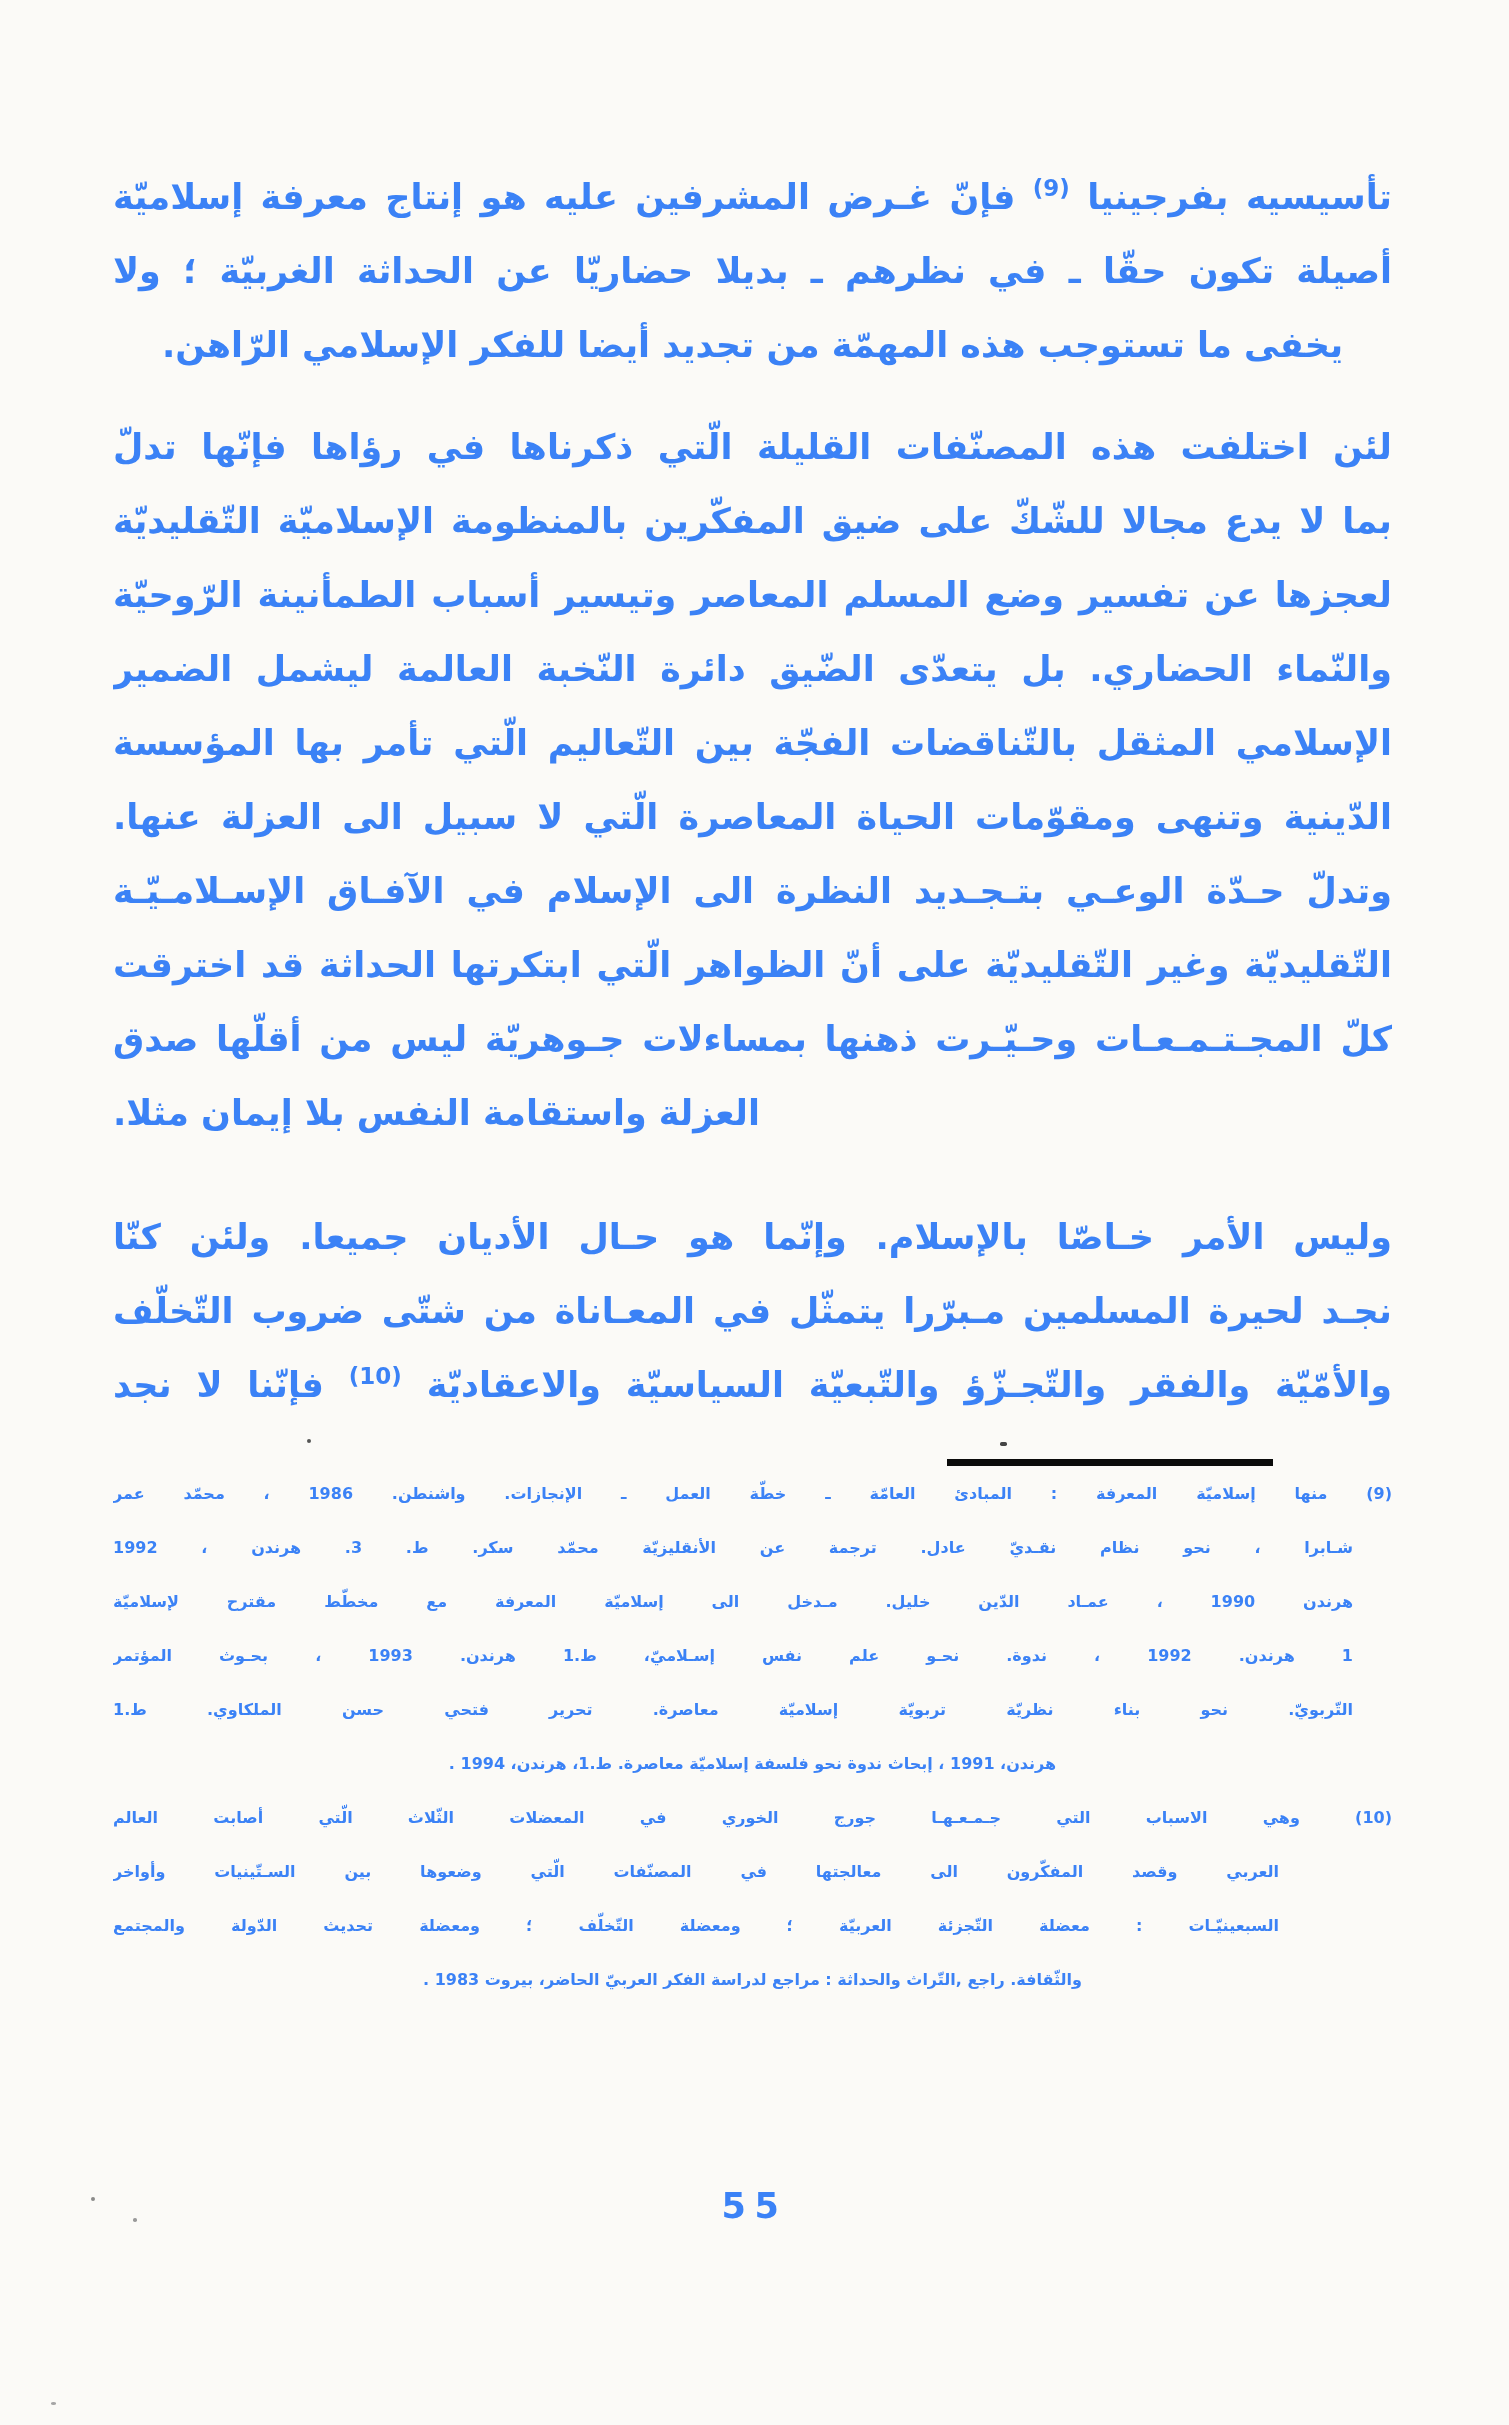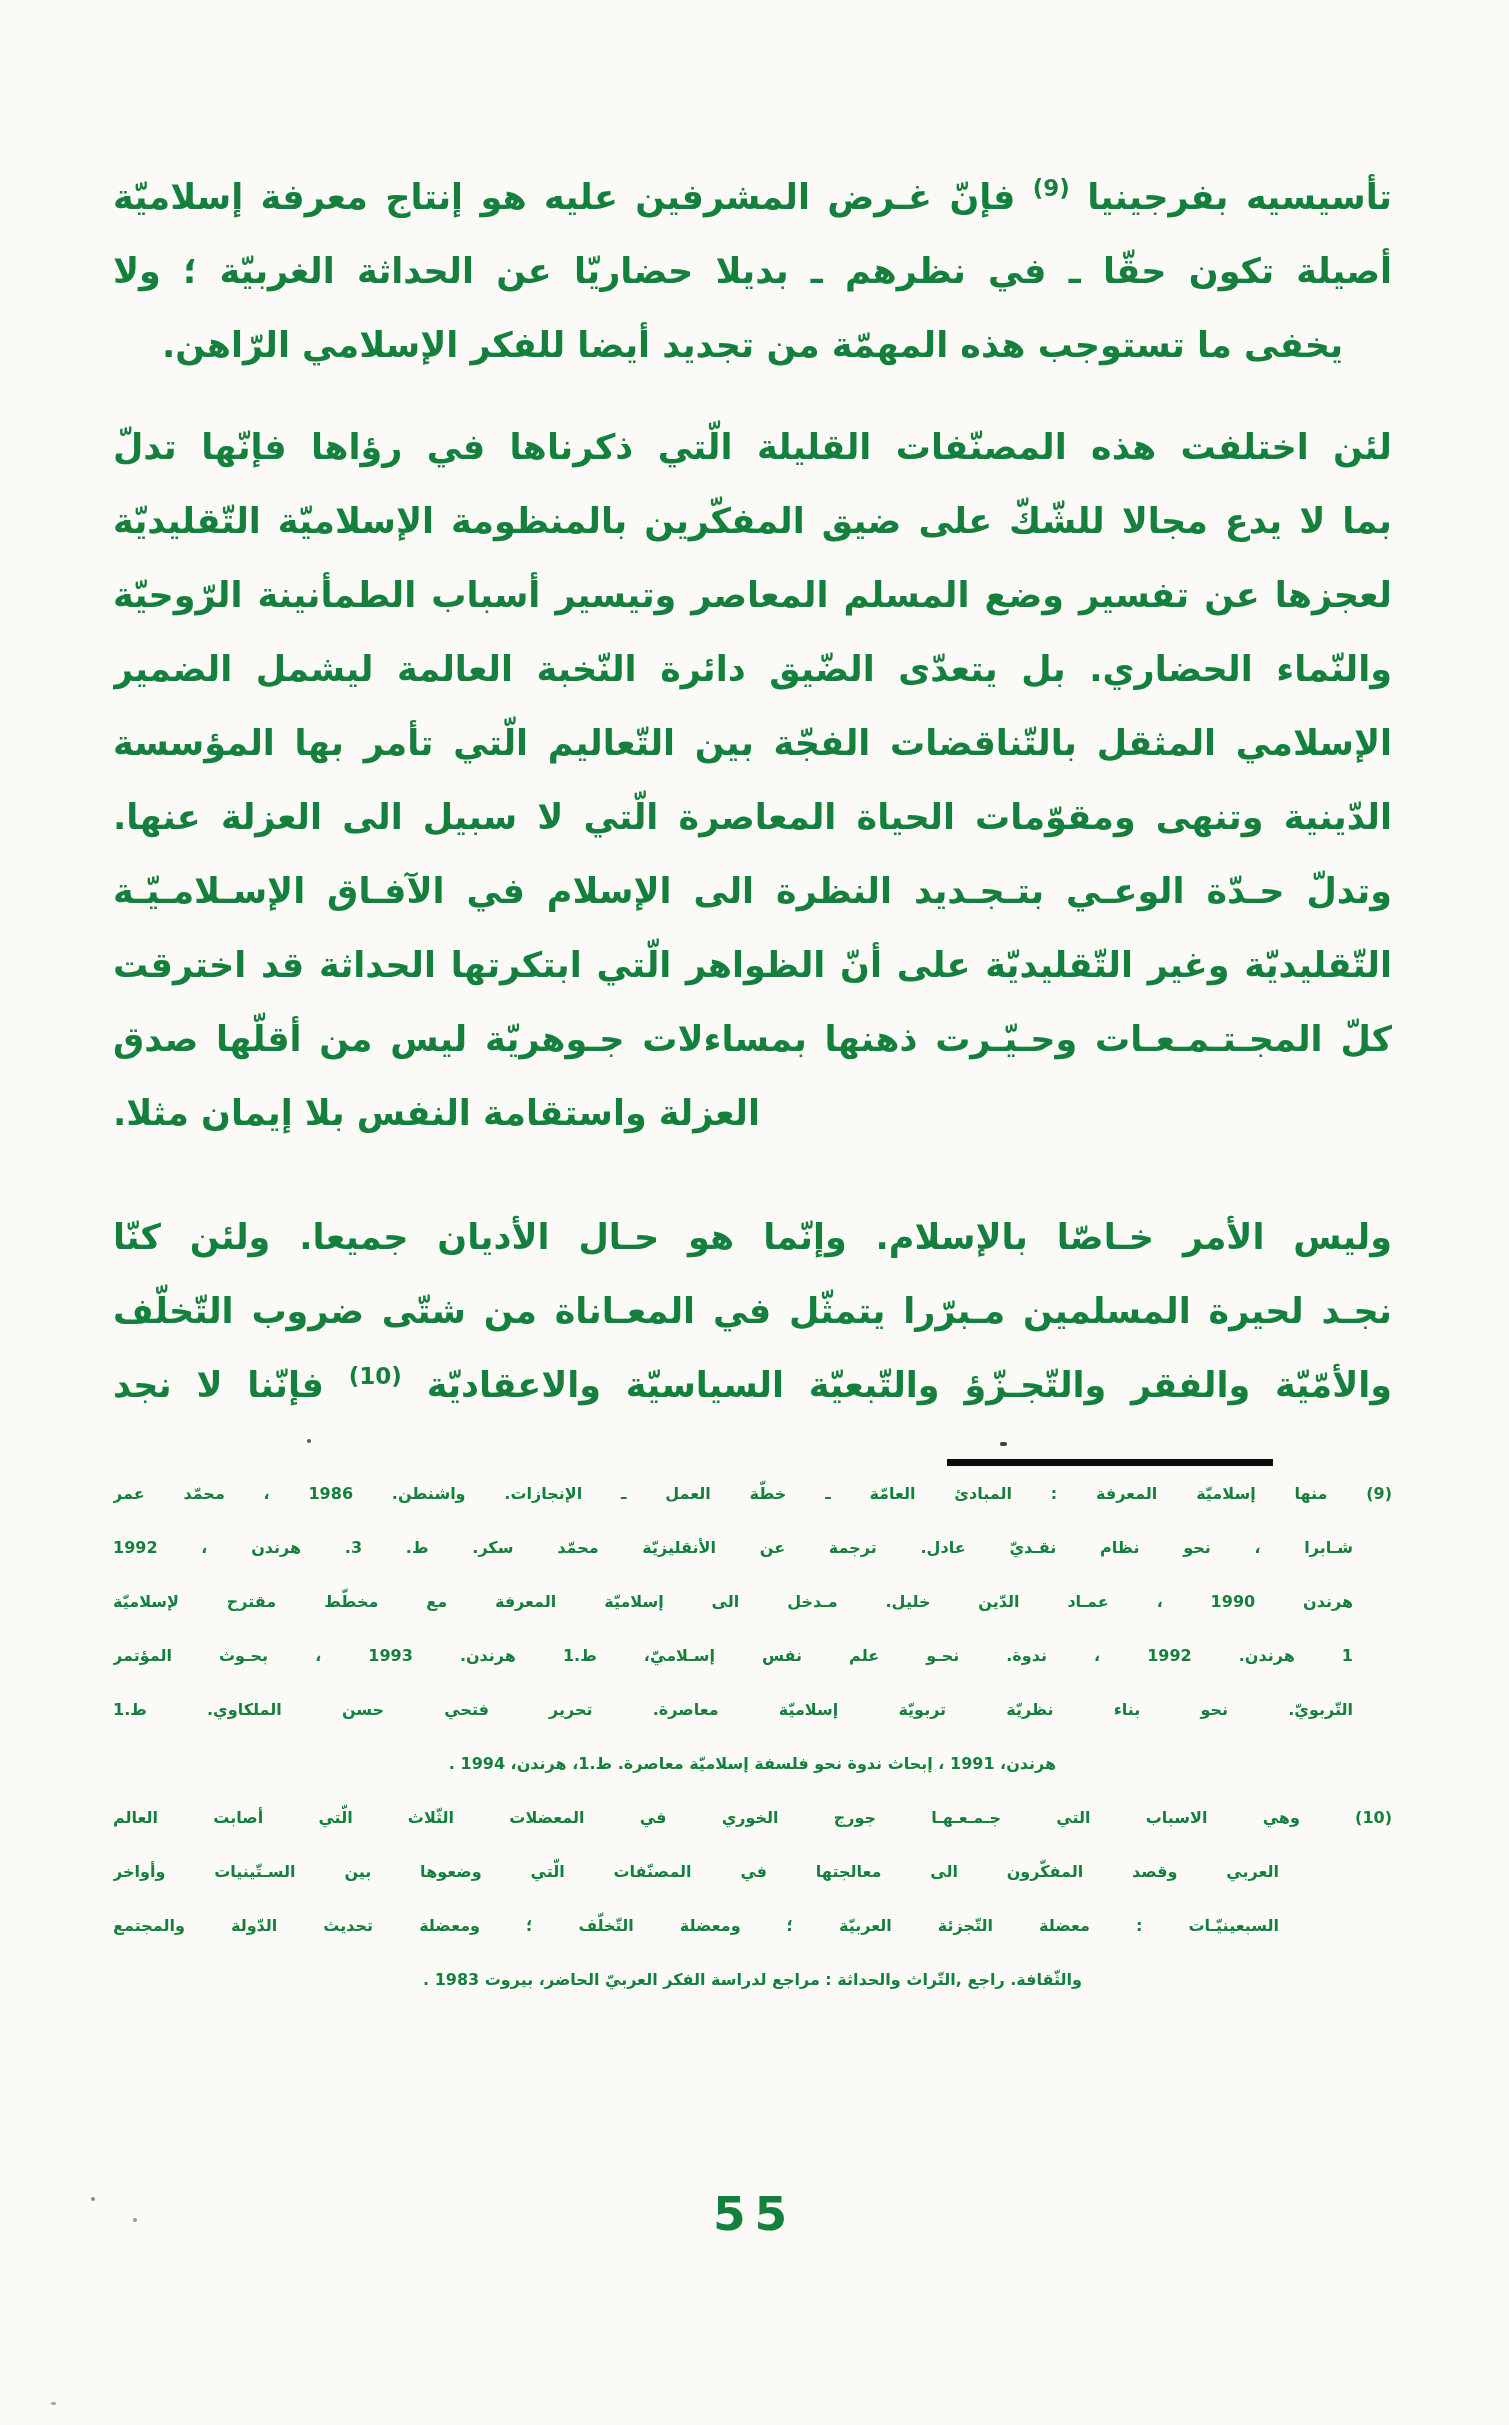--- a/index.html
+++ b/index.html
@@ -1,21 +1,21 @@
 <!DOCTYPE html>
 <html lang="ar" style="font-size:14px"><head>
 <meta charset="utf-8">
 <style>
   html,body{margin:0;padding:0;background:#e8e6e1;}
   .page{
     position:relative;
     width:1509px;height:2426px;
     background:#fbfaf7;
     font-family:"DejaVu Sans",sans-serif;
-    color:#15803d;
+    color:#3b82f6;
     overflow:hidden;
   }
   .body-text{position:absolute;left:113px;top:0;width:1279px;}
   .para{position:absolute;left:0;width:100%;}
   .line{
     direction:rtl;
     unicode-bidi:embed;
     text-align:justify;
     text-align-last:justify;
     -moz-text-align-last:justify;
@@ -54,21 +54,21 @@
     overflow:hidden;
   }
   .fn-cont{padding-right:39px;}
   .fn-cont2{padding-right:113px;}
   .fn-last{text-align-last:center;-moz-text-align-last:center;padding-right:0;}
   .page-number{
     position:absolute;
     left:0;top:2186px;width:100%;
     text-align:center;
     direction:ltr;
-    font-size:47px;font-weight:700;
+    font-size:35px;font-weight:700;
     letter-spacing:8.7px;
   }
   .speck{position:absolute;background:#6f6f6f;border-radius:50%;}
 </style>
 </head>
 <body>
 
 <div class="page">
   <div class="body-text" id="body-text">
       <div class="para" style="top: 160px;">

